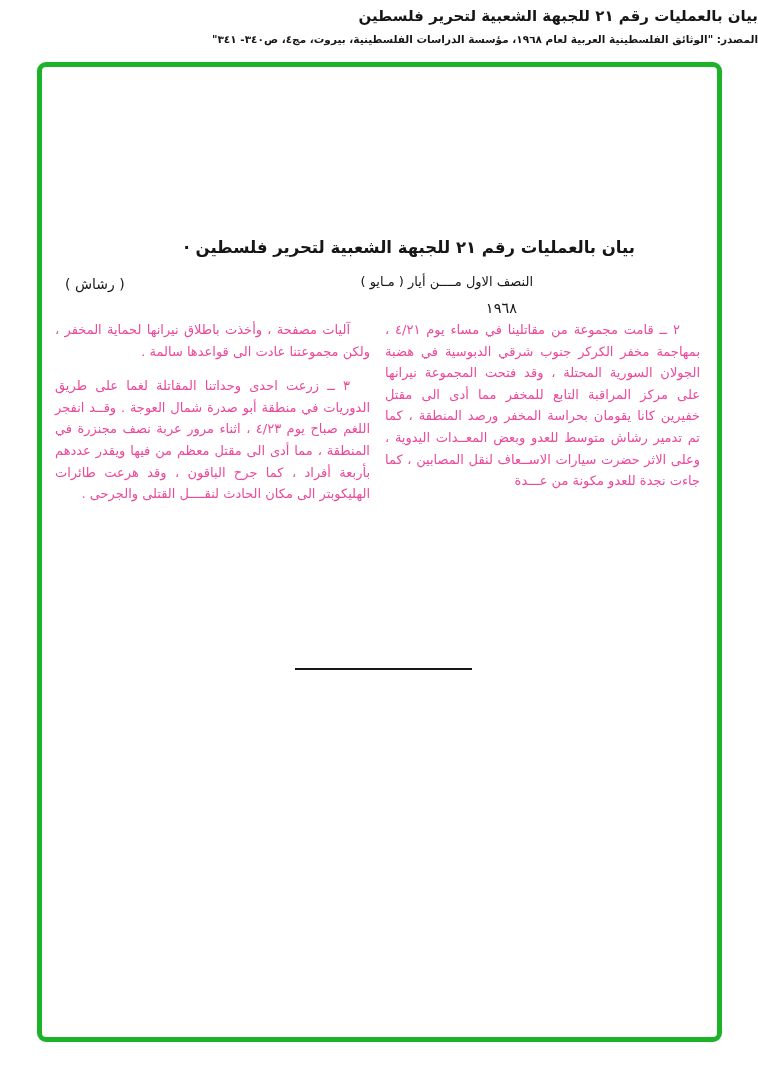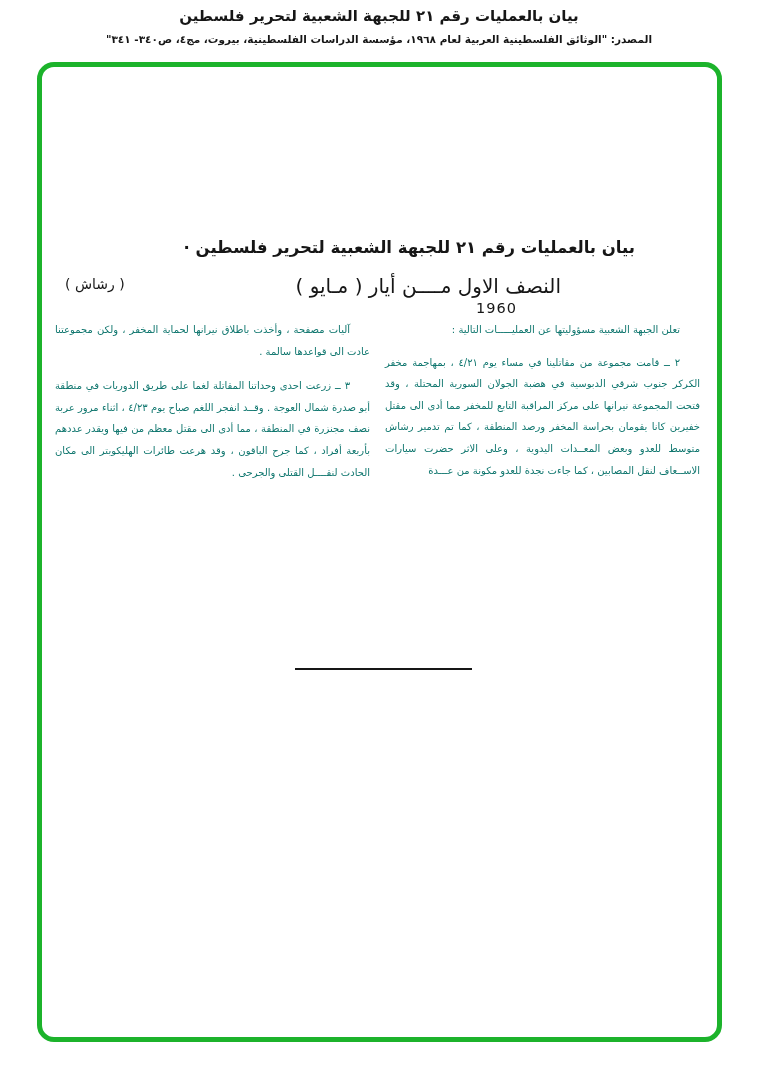--- a/index.html
+++ b/index.html
@@ -8,70 +8,70 @@
     background: #ffffff;
     overflow: hidden;
     font-family: "DejaVu Sans", sans-serif;
     color: #161616;
   }
   .page { position: relative; width: 758px; height: 1078px; }
 
   
   .page-header {
     position: absolute; top: 7px; left: 0; width: 100%;
-    text-align: center; direction: rtl;
+    text-align: right; direction: rtl;
   }
   .page-header .h-title {
     font-size: 15px; font-weight: bold; letter-spacing: 0px;
   }
   .page-header .h-source {
     font-size: 10.5px; font-weight: bold; margin-top: 8px;
   }
 
   
   .frame {
     position: absolute;
     left: 37px; top: 62px;
     width: 675px; height: 970px;
     border: 5px solid #1cb32b;
-    border-radius: 17px;
+    border-radius: 9px;
     background: #ffffff;
   }
 
   .doc-title {
     position: absolute; top: 171px; right: 82px;
     direction: rtl;
     font-size: 16.5px; font-weight: bold; white-space: nowrap;
   }
   .date-line {
-    position: absolute; top: 207px; right: 156px;
-    direction: rtl; font-size: 20px; white-space: nowrap;
+    position: absolute; top: 207px; right: 184px;
+    direction: rtl; font-size: 13px; white-space: nowrap;
   }
   .publication-note {
     position: absolute; top: 209px; left: 23px;
     direction: rtl; font-size: 14px; white-space: nowrap;
   }
   .year {
     position: absolute; top: 233px; right: 200px;
     direction: rtl; font-size: 14.5px; letter-spacing: 1px;
   }
 
   .columns {
     position: absolute; top: 252px; left: 13px;
     width: 645px;
     direction: rtl;
     display: flex; gap: 15px;
   }
   .col {
     width: 315px;
     direction: rtl;
     text-align: justify;
-    font-size: 10px;
+    font-size: 13px;
     line-height: 21.6px;
-    color: #0f766e;
+    color: #ec4899;
   }
   .col p {
     margin: 0 0 11px 0;
     text-indent: 20px;
   }
   .col.col-left p { margin-bottom: 13px; }
 
   .separator-line {
     position: absolute; top: 601px; left: 253px;
     width: 177px; height: 2px; background: #161616;
@@ -86,25 +86,24 @@
     <div class="h-title">بيان بالعمليات رقم ٢١ للجبهة الشعبية لتحرير فلسطين</div>
     <div class="h-source">المصدر: "الوثائق الفلسطينية العربية لعام ١٩٦٨، مؤسسة الدراسات الفلسطينية، بيروت، مج٤، ص٣٤٠- ٣٤١"</div>
   </div>
 
   <div class="frame" style="border-color: rgb(28, 179, 43);">
 
     <div class="doc-title">بيان بالعمليات رقم ٢١ للجبهة الشعبية لتحرير فلسطين ·</div>
 
     <div class="date-line">النصف الاول مــــن أيار ( مـايو )</div>
     <div class="publication-note">( رشاش )</div>
-    <div class="year">1960</div>
+    <div class="year">١٩٦٨</div>
 
     <div class="columns">
       <div class="col col-right">
-          <p>تعلن الجبهة الشعبية مسؤوليتها عن العمليـــــات التالية :</p>
           <p>٢ ــ قامت مجموعة من مقاتلينا في مساء يوم ٤/٢١ ، بمهاجمة مخفر الكركر جنوب شرقي الدبوسية في هضبة الجولان السورية المحتلة ، وقد فتحت المجموعة نيرانها على مركز المراقبة التابع للمخفر مما أدى الى مقتل خفيرين كانا يقومان بحراسة المخفر ورصد المنطقة ، كما تم تدمير رشاش متوسط للعدو وبعض المعــدات اليدوية ، وعلى الاثر حضرت سيارات الاســعاف لنقل المصابين ، كما جاءت نجدة للعدو مكونة من عـــدة</p>
         </div>
       <div class="col col-left">
           <p>آليات مصفحة ، وأخذت باطلاق نيرانها لحماية المخفر ، ولكن مجموعتنا عادت الى قواعدها سالمة .</p>
           <p>٣ ــ زرعت احدى وحداتنا المقاتلة لغما على طريق الدوريات في منطقة أبو صدرة شمال العوجة . وقــد انفجر اللغم صباح يوم ٤/٢٣ ، اثناء مرور عربة نصف مجنزرة في المنطقة ، مما أدى الى مقتل معظم من فيها ويقدر عددهم بأربعة أفراد ، كما جرح الباقون ، وقد هرعت طائرات الهليكوبتر الى مكان الحادث لنقــــل القتلى والجرحى .</p>
         </div>
     </div>
 
     <div class="separator-line"></div>
 

